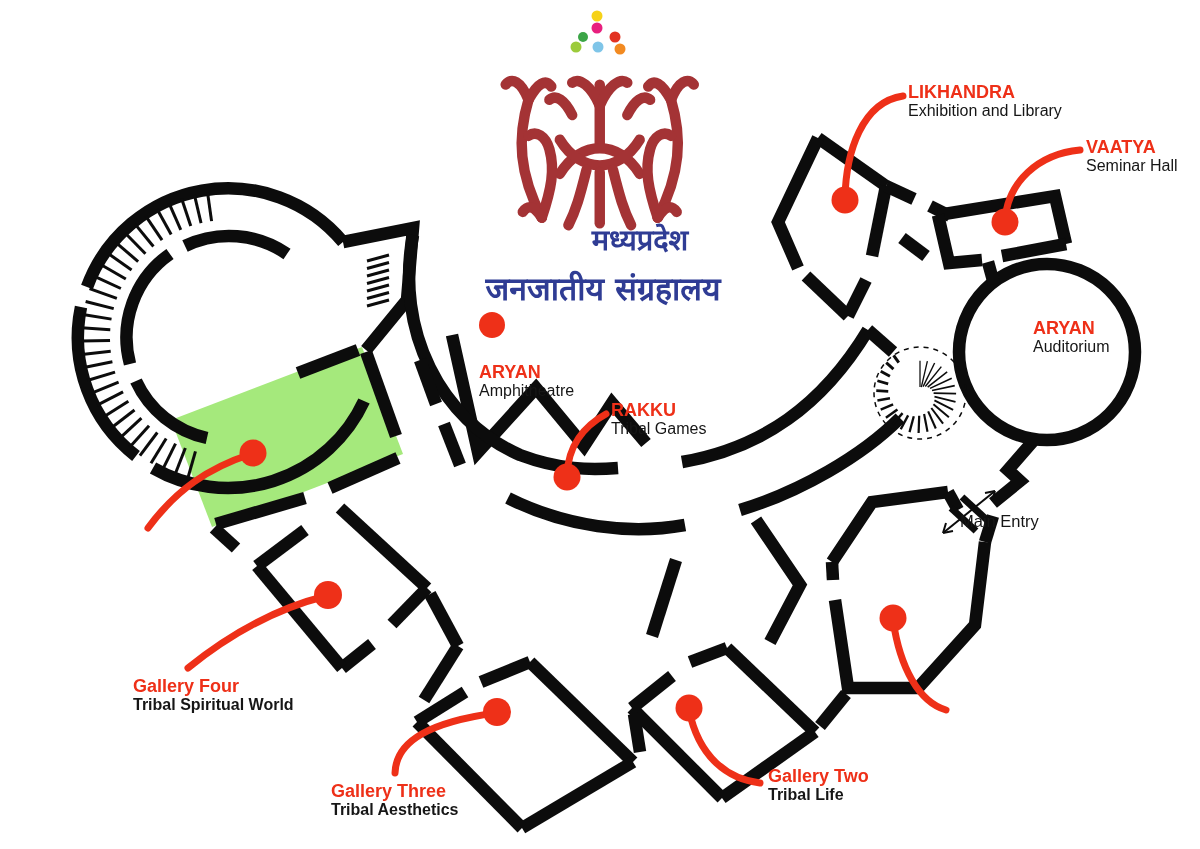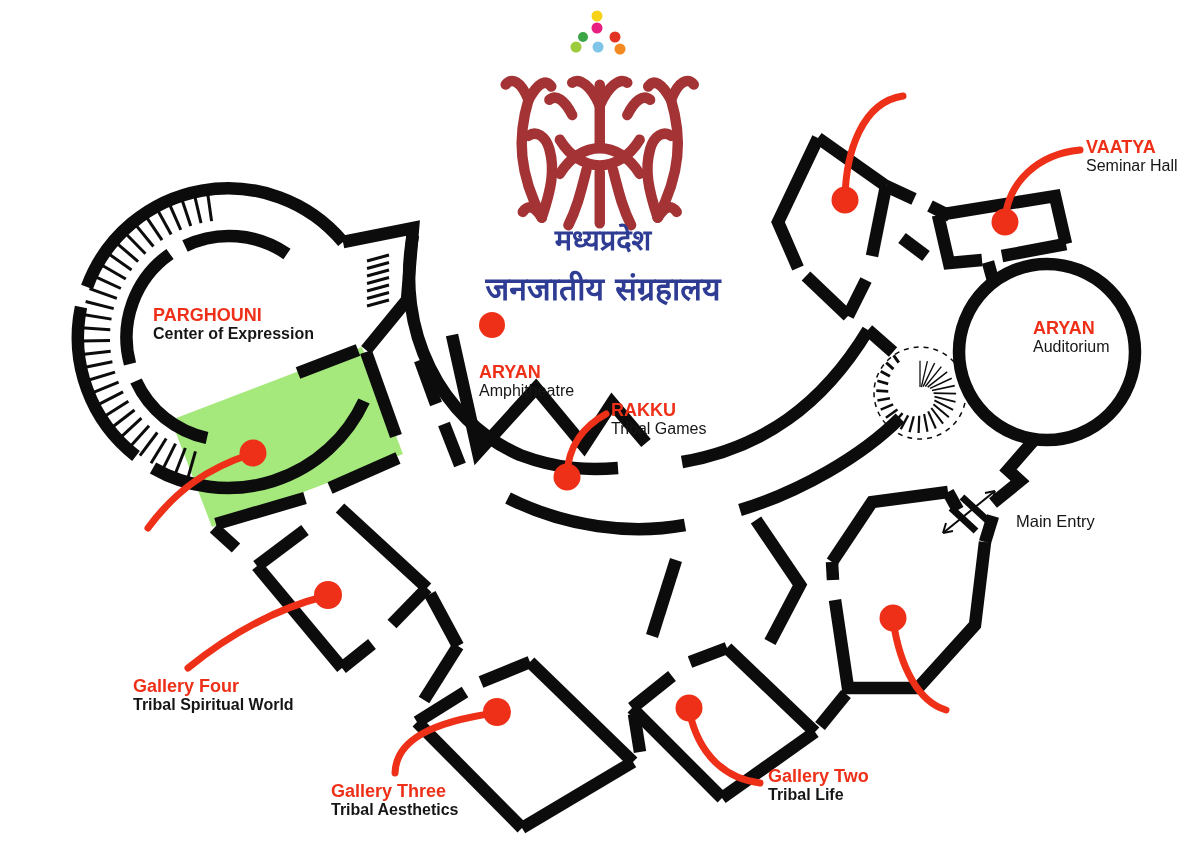--- a/index.html
+++ b/index.html
@@ -6,21 +6,21 @@
   #stage{position:relative;width:1200px;height:849px;background:#fff;overflow:hidden;
          font-family:"Liberation Sans",sans-serif;}
   #plan{position:absolute;left:0;top:0;}
   .loc{position:absolute;line-height:1.12;}
   .nm{display:block;font-weight:700;font-size:18px;color:var(--accent,#ee3018);white-space:nowrap;}
   .sub{display:block;font-size:16px;color:#161616;white-space:nowrap;}
   .sub.b{font-weight:700;}
   .loc.blk .nm{color:#161616;font-weight:400;font-size:16.5px;}
   .title1,.title2{position:absolute;left:603px;transform:translateX(-50%);
      font-family:"DejaVu Sans",sans-serif;font-weight:700;color:var(--blue,#2f3c94);white-space:nowrap;}
-  .title1{top:219px;font-size:29px;}
+  .title1{top:219px;font-size:29px;margin-left:37px;}
   .title2{top:266px;font-size:32px;}
 </style>
 </head>
 <body>
 
 <div id="stage">
 
   <svg id="plan" width="1200" height="849" viewBox="0 0 1200 849">
 
     <polygon points="171,420 362,347 403,454 212,527" fill="#a5e97c"></polygon>
@@ -232,48 +232,48 @@
       <circle cx="328" cy="595" r="14"></circle>
       <circle cx="497" cy="712" r="14"></circle>
       <circle cx="689" cy="708" r="13.5"></circle>
       <circle cx="893" cy="618" r="13.5"></circle>
     </g>
   </svg>
 
   <div class="title1">मध्यप्रदेश</div>
   <div class="title2">जनजातीय संग्रहालय</div>
 
-  <div class="loc" style="left:153px;top:305px">
-    <span class="nm">PARGHOUNI</span>
-    <span class="sub b">Center of Expression</span>
-  </div>
   <div class="loc" style="left:479px;top:362px">
     <span class="nm">ARYAN</span>
     <span class="sub">Amphitheatre</span>
   </div>
   <div class="loc" style="left:611px;top:400px">
     <span class="nm">RAKKU</span>
     <span class="sub">Tribal Games</span>
   </div>
+  <div class="loc" style="left:908px;top:82px">
+    <span class="nm">LIKHANDRA</span>
+    <span class="sub">Exhibition and Library</span>
+  </div>
   <div class="loc" style="left:1086px;top:137px">
     <span class="nm">VAATYA</span>
     <span class="sub">Seminar Hall</span>
   </div>
   <div class="loc" style="left:1033px;top:318px">
     <span class="nm">ARYAN</span>
     <span class="sub">Auditorium</span>
   </div>
   <div class="loc" style="left:331px;top:781px">
     <span class="nm">Gallery Three</span>
     <span class="sub b">Tribal Aesthetics</span>
   </div>
   <div class="loc" style="left:133px;top:676px">
     <span class="nm">Gallery Four</span>
     <span class="sub b">Tribal Spiritual World</span>
   </div>
   <div class="loc" style="left:768px;top:766px">
     <span class="nm">Gallery Two</span>
     <span class="sub b">Tribal Life</span>
   </div>
-  <div class="loc blk" style="left:1016px;top:512px">
+  <div class="loc blk" style="left:960px;top:512px">
     <span class="nm">Main Entry</span>
   </div>
 </div>
 
 </body></html>

